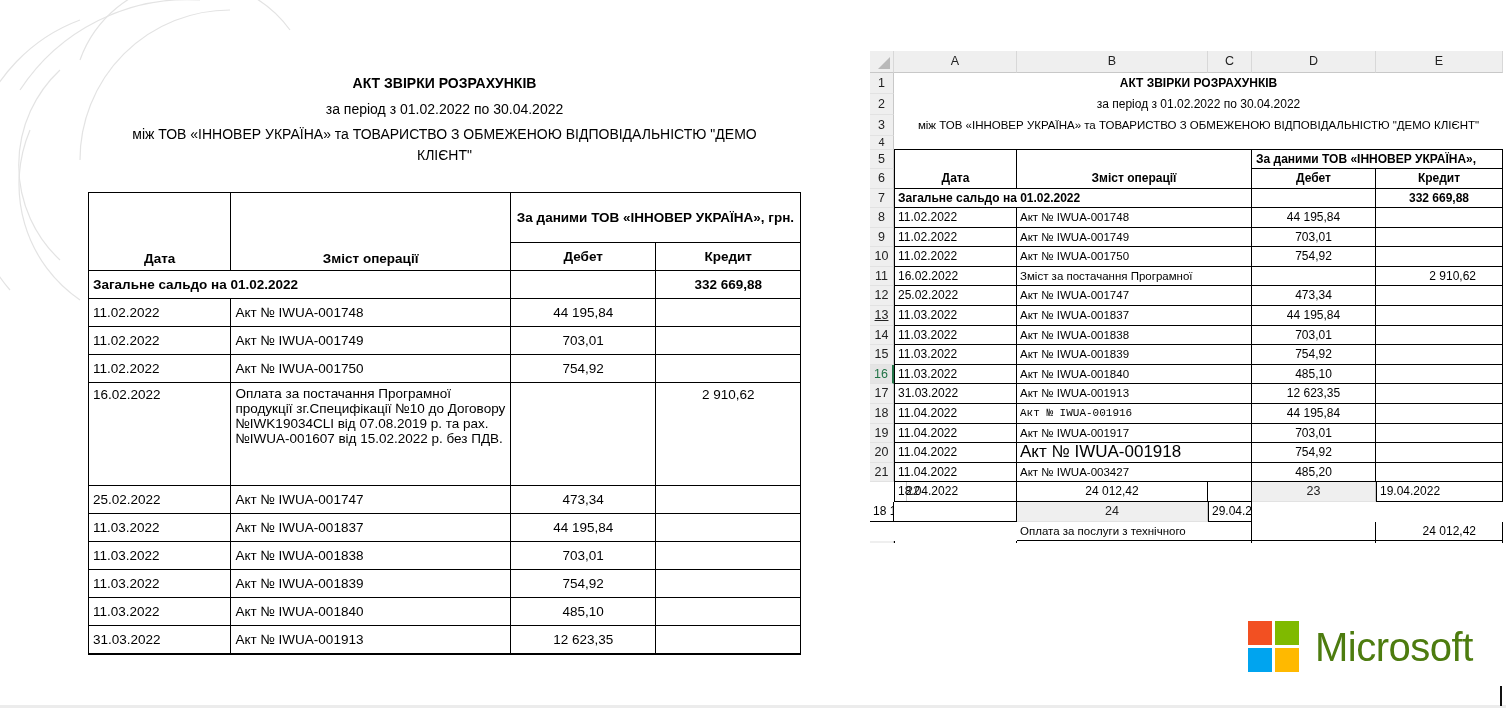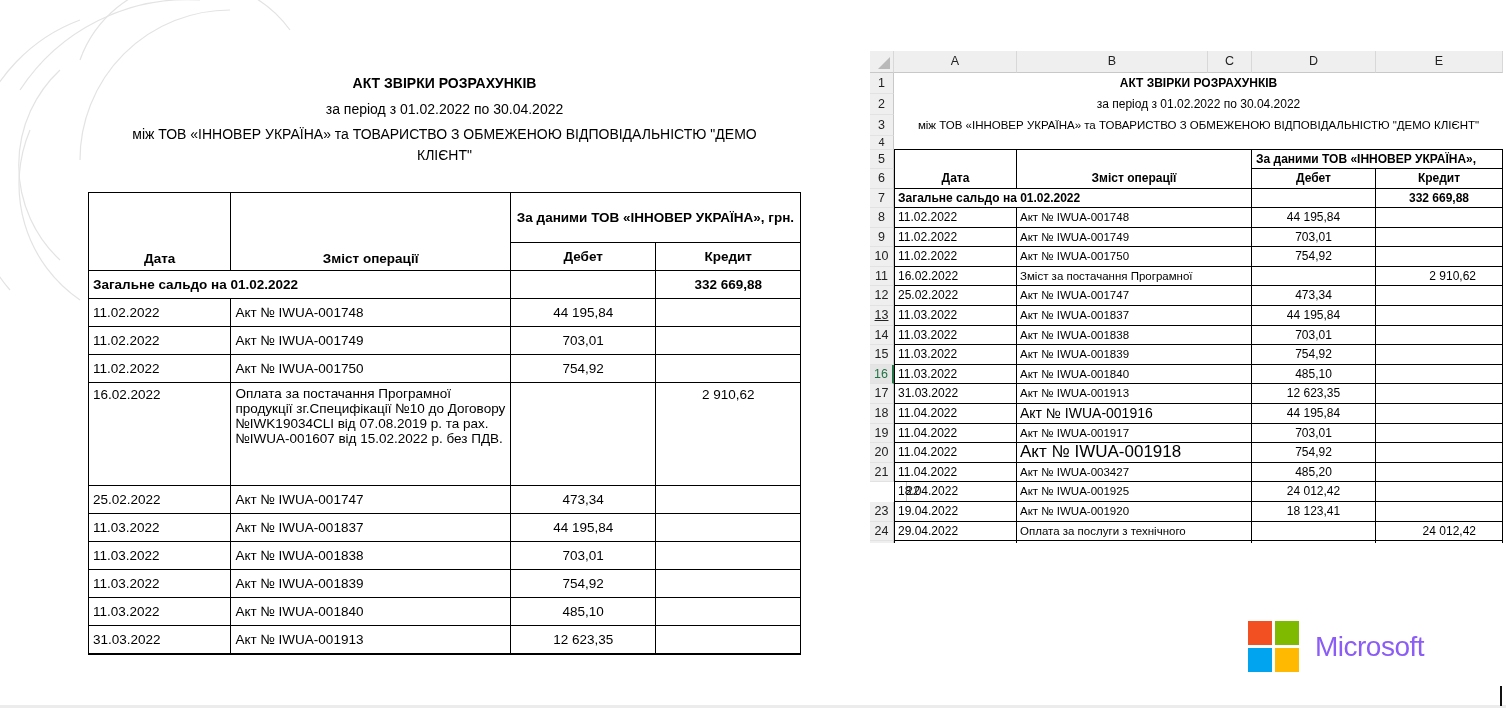--- a/index.html
+++ b/index.html
@@ -49,21 +49,21 @@
   .xl-cell.span-all { grid-column: 2 / span 5; text-align:center; border:none; }
   .xl-cell.span-bc { grid-column: 3 / span 2; }
   .xl-cell.span-de { grid-column: 5 / span 2; }
   .xl-cell.num { text-align:center; }
   .xl-cell.num-r { text-align:right; padding-right:26px; }
 
   
   .ms-logo { position:absolute; left:1248px; top:621px; display:flex; align-items:center; }
   .ms-squares { display:grid; grid-template-columns:24px 24px; grid-template-rows:24px 24px; gap:3px; }
   .ms-sq { width:24px; height:24px; }
-  .ms-text { margin-left:16px; font-size:28px; color:#8b5cf6; letter-spacing:-0.5px; line-height:50px; }
+  .ms-text { margin-left:16px; font-size:40px; color:#4d7c0f; letter-spacing:-0.5px; line-height:50px; }
 </style>
 </head>
 <body>
 
 <svg class="deco" viewBox="0 0 320 310">
   <g fill="none" stroke="#e3e3e3" stroke-width="1.2">
     <path d="M 80 160 A 150 150 0 0 1 230 10"></path>
     <path d="M 80 60 A 120 120 0 0 1 290 30"></path>
     <path d="M 20 90 A 200 200 0 0 1 200 0"></path>
     <path d="M 60 260 A 130 130 0 0 1 60 70"></path>
@@ -246,46 +246,44 @@
       <div class="xl-cell span-bc" style="height:18.6px;line-height:18.6px;font-size:11.5px;">Акт № IWUA-001840</div>
       <div class="xl-cell num" style="height:18.6px;line-height:18.6px;">485,10</div>
       <div class="xl-cell num-r" style="height:18.6px;line-height:18.6px;"></div>
       <div class="xl-rowhdr" style="height:18.6px;line-height:18.6px;">17</div>
       <div class="xl-cell" style="height:18.6px;line-height:18.6px;border-left:1px solid #000;">31.03.2022</div>
       <div class="xl-cell span-bc" style="height:18.6px;line-height:18.6px;font-size:11.5px;">Акт № IWUA-001913</div>
       <div class="xl-cell num" style="height:18.6px;line-height:18.6px;">12 623,35</div>
       <div class="xl-cell num-r" style="height:18.6px;line-height:18.6px;"></div>
       <div class="xl-rowhdr" style="height:18.6px;line-height:18.6px;">18</div>
       <div class="xl-cell" style="height:18.6px;line-height:18.6px;border-left:1px solid #000;">11.04.2022</div>
-      <div class="xl-cell span-bc" style="height:18.6px;line-height:18.6px;font-size:14px;">Акт № IWUA-001916</div>
+      <div class="xl-cell span-bc" style="height:18.6px;line-height:18.6px;font-size:11px;font-family:Liberation Mono, monospace;">Акт № IWUA-001916</div>
       <div class="xl-cell num" style="height:18.6px;line-height:18.6px;">44 195,84</div>
       <div class="xl-cell num-r" style="height:18.6px;line-height:18.6px;"></div>
       <div class="xl-rowhdr" style="height:18.6px;line-height:18.6px;">19</div>
       <div class="xl-cell" style="height:18.6px;line-height:18.6px;border-left:1px solid #000;">11.04.2022</div>
       <div class="xl-cell span-bc" style="height:18.6px;line-height:18.6px;font-size:11.5px;">Акт № IWUA-001917</div>
       <div class="xl-cell num" style="height:18.6px;line-height:18.6px;">703,01</div>
       <div class="xl-cell num-r" style="height:18.6px;line-height:18.6px;"></div>
       <div class="xl-rowhdr" style="height:18.6px;line-height:18.6px;">20</div>
       <div class="xl-cell" style="height:18.6px;line-height:18.6px;border-left:1px solid #000;">11.04.2022</div>
       <div class="xl-cell span-bc" style="height:18.6px;line-height:18.6px;font-size:17px;">Акт № IWUA-001918</div>
       <div class="xl-cell num" style="height:18.6px;line-height:18.6px;">754,92</div>
       <div class="xl-cell num-r" style="height:18.6px;line-height:18.6px;"></div>
       <div class="xl-rowhdr" style="height:18.6px;line-height:18.6px;">21</div>
       <div class="xl-cell" style="height:18.6px;line-height:18.6px;border-left:1px solid #000;">11.04.2022</div>
       <div class="xl-cell span-bc" style="height:18.6px;line-height:18.6px;font-size:11.5px;">Акт № IWUA-003427</div>
       <div class="xl-cell num" style="height:18.6px;line-height:18.6px;">485,20</div>
       <div class="xl-cell num-r" style="height:18.6px;line-height:18.6px;"></div>
       <div class="xl-rowhdr" style="height:18.6px;line-height:18.6px;margin-left:36px;">22</div>
       <div class="xl-cell" style="height:18.6px;line-height:18.6px;border-left:1px solid #000;">18.04.2022</div>
-      <div class="xl-cell span-bc" style="height:18.6px;line-height:18.6px;font-size:11.5px;">Акт № IWUA-001925</div>
       <div class="xl-cell num" style="height:18.6px;line-height:18.6px;">24 012,42</div>
       <div class="xl-cell num-r" style="height:18.6px;line-height:18.6px;"></div>
       <div class="xl-rowhdr" style="height:18.6px;line-height:18.6px;">23</div>
       <div class="xl-cell" style="height:18.6px;line-height:18.6px;border-left:1px solid #000;">19.04.2022</div>
-      <div class="xl-cell span-bc" style="height:18.6px;line-height:18.6px;font-size:11.5px;">Акт № IWUA-001920</div>
       <div class="xl-cell num" style="height:18.6px;line-height:18.6px;">18 123,41</div>
       <div class="xl-cell num-r" style="height:18.6px;line-height:18.6px;"></div>
       <div class="xl-rowhdr" style="height:18.6px;line-height:18.6px;">24</div>
       <div class="xl-cell" style="height:18.6px;line-height:18.6px;border-left:1px solid #000;">29.04.2022</div>
       <div class="xl-cell span-bc" style="height:18.6px;line-height:18.6px;font-size:11.5px;">Оплата за послуги з технічного</div>
       <div class="xl-cell num" style="height:18.6px;line-height:18.6px;"></div>
       <div class="xl-cell num-r" style="height:18.6px;line-height:18.6px;">24 012,42</div>
       <div class="xl-rowhdr" style="height:18.6px;line-height:18.6px;">25</div>
       <div class="xl-cell" style="height:18.6px;line-height:18.6px;border-left:1px solid #000;">29.04.2022</div>
       <div class="xl-cell span-bc" style="height:18.6px;line-height:18.6px;font-size:11.5px;">Оплата за послуги доступу до сервісів за</div>

